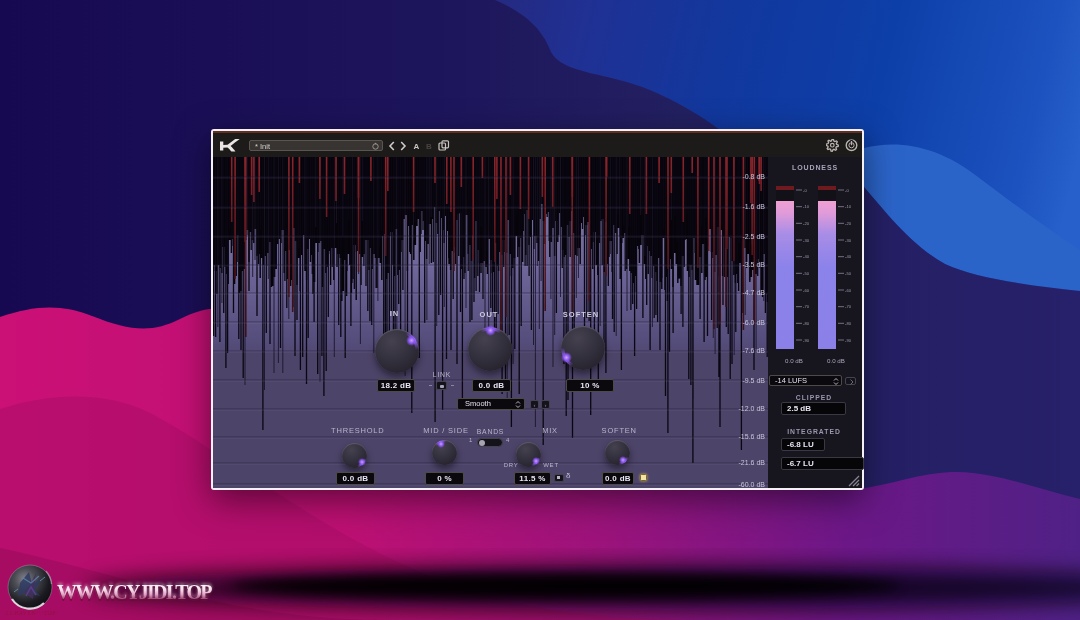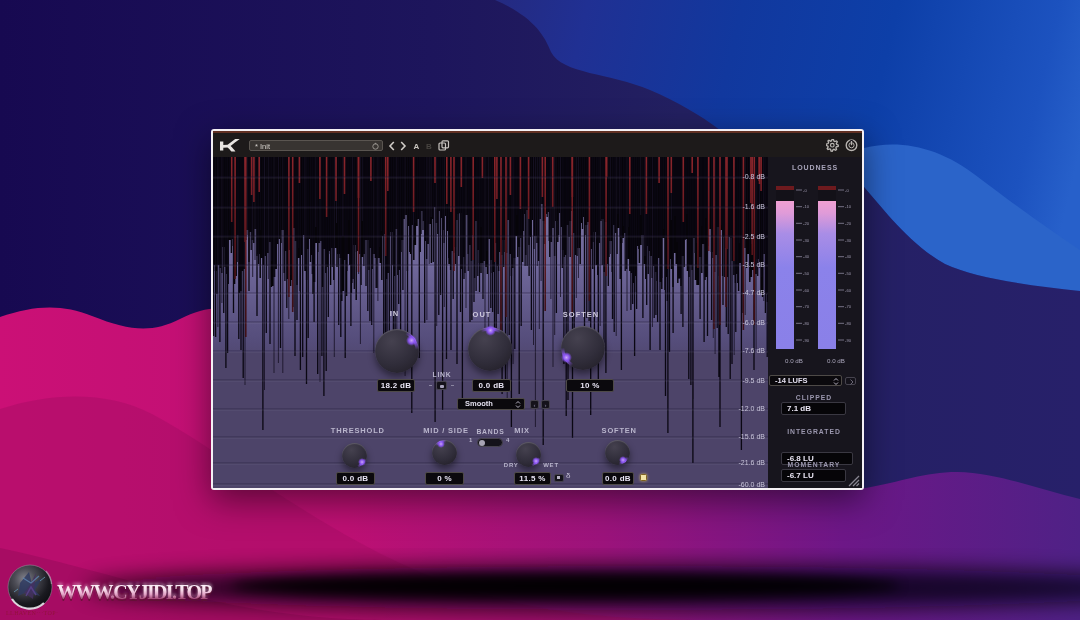--- a/index.html
+++ b/index.html
@@ -3,28 +3,28 @@
 *{margin:0;padding:0;box-sizing:border-box}
 html,body{width:1080px;height:620px;overflow:hidden;background:#170951;font-family:"Liberation Sans",sans-serif}
 #stage{position:relative;width:1080px;height:620px}
 #bg{position:absolute;left:0;top:0}
 #plugin{position:absolute;left:211px;top:129px;width:653px;height:361px;border:2px solid #f4f0f4;border-radius:3px;background:#b91c1c;box-shadow:0 10px 34px rgba(0,0,0,.5);filter:blur(0.3px)}
 #plugin *{position:absolute}
 #topline{left:0;top:0;width:649px;height:2px;background:#613023}
 #toolbar{left:0;top:2px;width:649px;height:24px;background:#1d1a1a}
 #rpanel{left:555px;top:26px;width:94px;height:331px;background:#17151d}
 .lb{color:#cfcade;font-size:7.5px;font-weight:bold;letter-spacing:1px;white-space:nowrap;transform:translateX(-50%);text-align:center}
-.lb2{color:#b9b5cc;font-size:7.5px;font-weight:bold;letter-spacing:0.8px;white-space:nowrap;transform:translateX(-50%)}
+.lb2{color:#b9b5cc;font-size:7.5px;font-weight:normal;letter-spacing:0.8px;white-space:nowrap;transform:translateX(-50%)}
 .vb{background:#0b090d;border:1px solid #4e4a47;border-radius:2px;color:#e9e5f5;font-size:8px;text-align:center;height:13px;line-height:11px;font-weight:bold;letter-spacing:0.3px}
 .vbr{background:#060508;border:1px solid #3a3842;border-radius:2px;color:#e8e4f2;font-size:8px;height:13px;line-height:11px;padding-left:5px;font-weight:bold}
 .rlab{color:#9b97ae;font-size:6.8px;font-weight:bold;letter-spacing:1px;transform:translateX(-50%)}
 .knob{border-radius:50%;background:radial-gradient(circle at 38% 28%,#45414f,#302d3a 55%,#232029 88%);box-shadow:0 4px 7px rgba(0,0,0,.45),inset 0 1px 1px rgba(255,255,255,.18)}
 .glow{border-radius:50%;background:radial-gradient(circle,#cfaaff 0%,#8a54f2 38%,rgba(120,60,240,0) 70%);filter:blur(0.7px);opacity:.95}
 .ring{position:absolute;inset:0;border-radius:50%}
-.dd{background:#0b090d;border:1px solid #4e4a47;border-radius:2px;color:#e4e0f0;font-size:7.5px;font-weight:bold}
+.dd{background:#0b090d;border:1px solid #4e4a47;border-radius:2px;color:#e4e0f0;font-size:7.5px;font-weight:normal}
 .sq{background:#14121a;border:1px solid #46434e;border-radius:2px}
 </style></head>
 <body>
 <div id="stage">
 <svg id="bg" width="1080" height="620" viewBox="0 0 1080 620">
 <defs>
 <linearGradient id="gBlue" x1="440" y1="0" x2="1080" y2="150" gradientUnits="userSpaceOnUse">
 <stop offset="0" stop-color="#272675"></stop>
           <stop offset="0.22" stop-color="#203093"></stop>
           <stop offset="0.45" stop-color="#11389e"></stop>
@@ -281,35 +281,35 @@
 </svg>
         <div class="dd" style="left:1px;top:218px;width:73px;height:11px;line-height:9px;padding-left:5px">-14 LUFS<svg style="position:absolute;right:2px;top:1.5px" width="6" height="7" viewBox="0 0 6 7">
             <path d="M1 2.5 L3 0.5 L5 2.5 M1 4.5 L3 6.5 L5 4.5" stroke="#b8b4c4" stroke-width="1" fill="none"></path>
           </svg></div>
         <div class="sq" style="left:77px;top:219.5px;width:11px;height:8px">
           <svg width="11" height="8" viewBox="0 0 11 8">
             <path d="M4.5 1.5 L7 4 L4.5 6.5" stroke="#6a6675" stroke-width="1" fill="none"></path>
           </svg>
         </div>
         <div class="rlab" style="left:46px;top:237px">CLIPPED</div>
-        <div class="vbr" style="left:13px;top:245px;width:65px">7.1 dB</div>
+        <div class="vbr" style="left:13px;top:245px;width:65px">2.5 dB</div>
         <div class="rlab" style="left:46px;top:271px">INTEGRATED</div>
-        <div class="vbr" style="left:13px;top:295px;width:72px">-6.8 LU</div>
+        <div class="vbr" style="left:13px;top:281px;width:44px">-6.8 LU</div>
         <div class="rlab" style="left:46px;top:304px">MOMENTARY</div>
-        <div class="vbr" style="left:13px;top:312px;width:65px">-6.7 LU</div>
+        <div class="vbr" style="left:13px;top:300px;width:83px">-6.7 LU</div>
         <svg style="position:absolute;left:78px;top:317px" width="14" height="13" viewBox="0 0 14 13">
           <g stroke="rgba(230,226,240,.55)" stroke-width="1.2">
             <path d="M3 12 L13 2"></path>
             <path d="M7 12 L13 6"></path>
             <path d="M10.5 12 L13 9.5"></path>
           </g>
         </svg>
       </div>
       <div class="lb" style="left:181.5px;top:178px">IN</div>
-      <div class="lb" style="left:269px;top:179px">OUT</div>
+      <div class="lb" style="left:276px;top:179px">OUT</div>
       <div class="lb" style="left:368px;top:179px">SOFTEN</div>
       <div class="knob" style="left:161.7px;top:197.5px;width:44px;height:44px">
         <div class="ring" style="background:conic-gradient(from 26deg,rgba(120,60,240,0) 0deg,rgba(148,92,255,.85) 22deg,rgba(196,156,255,1) 30deg,rgba(148,92,255,.85) 38deg,rgba(120,60,240,0) 60deg);-webkit-mask:radial-gradient(circle closest-side,transparent 18.0px,#000 19.2px 21.6px,transparent 22.6px)"></div>
         <div class="glow" style="left:31.5px;top:6.5px;width:11px;height:11px"></div>
       </div>
       <div class="knob" style="left:254.60000000000002px;top:196.3px;width:44px;height:44px">
         <div class="ring" style="background:conic-gradient(from -27deg,rgba(120,60,240,0) 0deg,rgba(148,92,255,.85) 22deg,rgba(196,156,255,1) 30deg,rgba(148,92,255,.85) 38deg,rgba(120,60,240,0) 60deg);-webkit-mask:radial-gradient(circle closest-side,transparent 18.0px,#000 19.2px 21.6px,transparent 22.6px)"></div>
         <div class="glow" style="left:17.5px;top:-2.5px;width:11px;height:11px"></div>
       </div>
       <div class="knob" style="left:347.5px;top:195.3px;width:44px;height:44px">
@@ -325,21 +325,21 @@
       <div style="left:216px;top:254px;width:3px;height:1.2px;background:#8a86a0"></div>
       <div style="left:238px;top:254px;width:3px;height:1.2px;background:#8a86a0"></div>
       <div class="dd" style="left:244px;top:267px;width:68px;height:11.5px;line-height:10px;padding-left:7px">Smooth<svg style="position:absolute;right:3px;top:2px" width="6" height="7" viewBox="0 0 6 7">
           <path d="M1 2.5 L3 0.5 L5 2.5 M1 4.5 L3 6.5 L5 4.5" stroke="#b8b4c4" stroke-width="1" fill="none"></path>
         </svg></div>
       <div class="sq" style="left:317px;top:268.5px;width:9px;height:9px;color:#8a86a0;font-size:6px;text-align:center;line-height:8px">‹</div>
       <div class="sq" style="left:328px;top:268.5px;width:9px;height:9px;color:#8a86a0;font-size:6px;text-align:center;line-height:8px">›</div>
       <div class="lb2" style="left:144.8px;top:295px">THRESHOLD</div>
       <div class="lb2" style="left:233px;top:295px">MID / SIDE</div>
       <div class="lb2" style="left:277.5px;top:297px;font-size:6.8px">BANDS</div>
-      <div class="lb2" style="left:309px;top:295px">MIX</div>
+      <div class="lb2" style="left:337px;top:295px">MIX</div>
       <div class="lb2" style="left:406.2px;top:295px">SOFTEN</div>
       <div class="knob" style="left:129.0px;top:311.8px;width:25px;height:25px">
         <div class="ring" style="background:conic-gradient(from 105deg,rgba(120,60,240,0) 0deg,rgba(148,92,255,.85) 22deg,rgba(196,156,255,1) 30deg,rgba(148,92,255,.85) 38deg,rgba(120,60,240,0) 60deg);-webkit-mask:radial-gradient(circle closest-side,transparent 9.6px,#000 10.4px 12.1px,transparent 12.9px)"></div>
         <div class="glow" style="left:15.5px;top:15.5px;width:8px;height:8px"></div>
       </div>
       <div class="knob" style="left:218.7px;top:308.6px;width:25px;height:25px">
         <div class="ring" style="background:conic-gradient(from -51deg,rgba(120,60,240,0) 0deg,rgba(148,92,255,.85) 22deg,rgba(196,156,255,1) 30deg,rgba(148,92,255,.85) 38deg,rgba(120,60,240,0) 60deg);-webkit-mask:radial-gradient(circle closest-side,transparent 9.6px,#000 10.4px 12.1px,transparent 12.9px)"></div>
         <div class="glow" style="left:5.5px;top:0.5px;width:8px;height:8px"></div>
       </div>
       <div class="knob" style="left:303.0px;top:310.7px;width:25px;height:25px">

